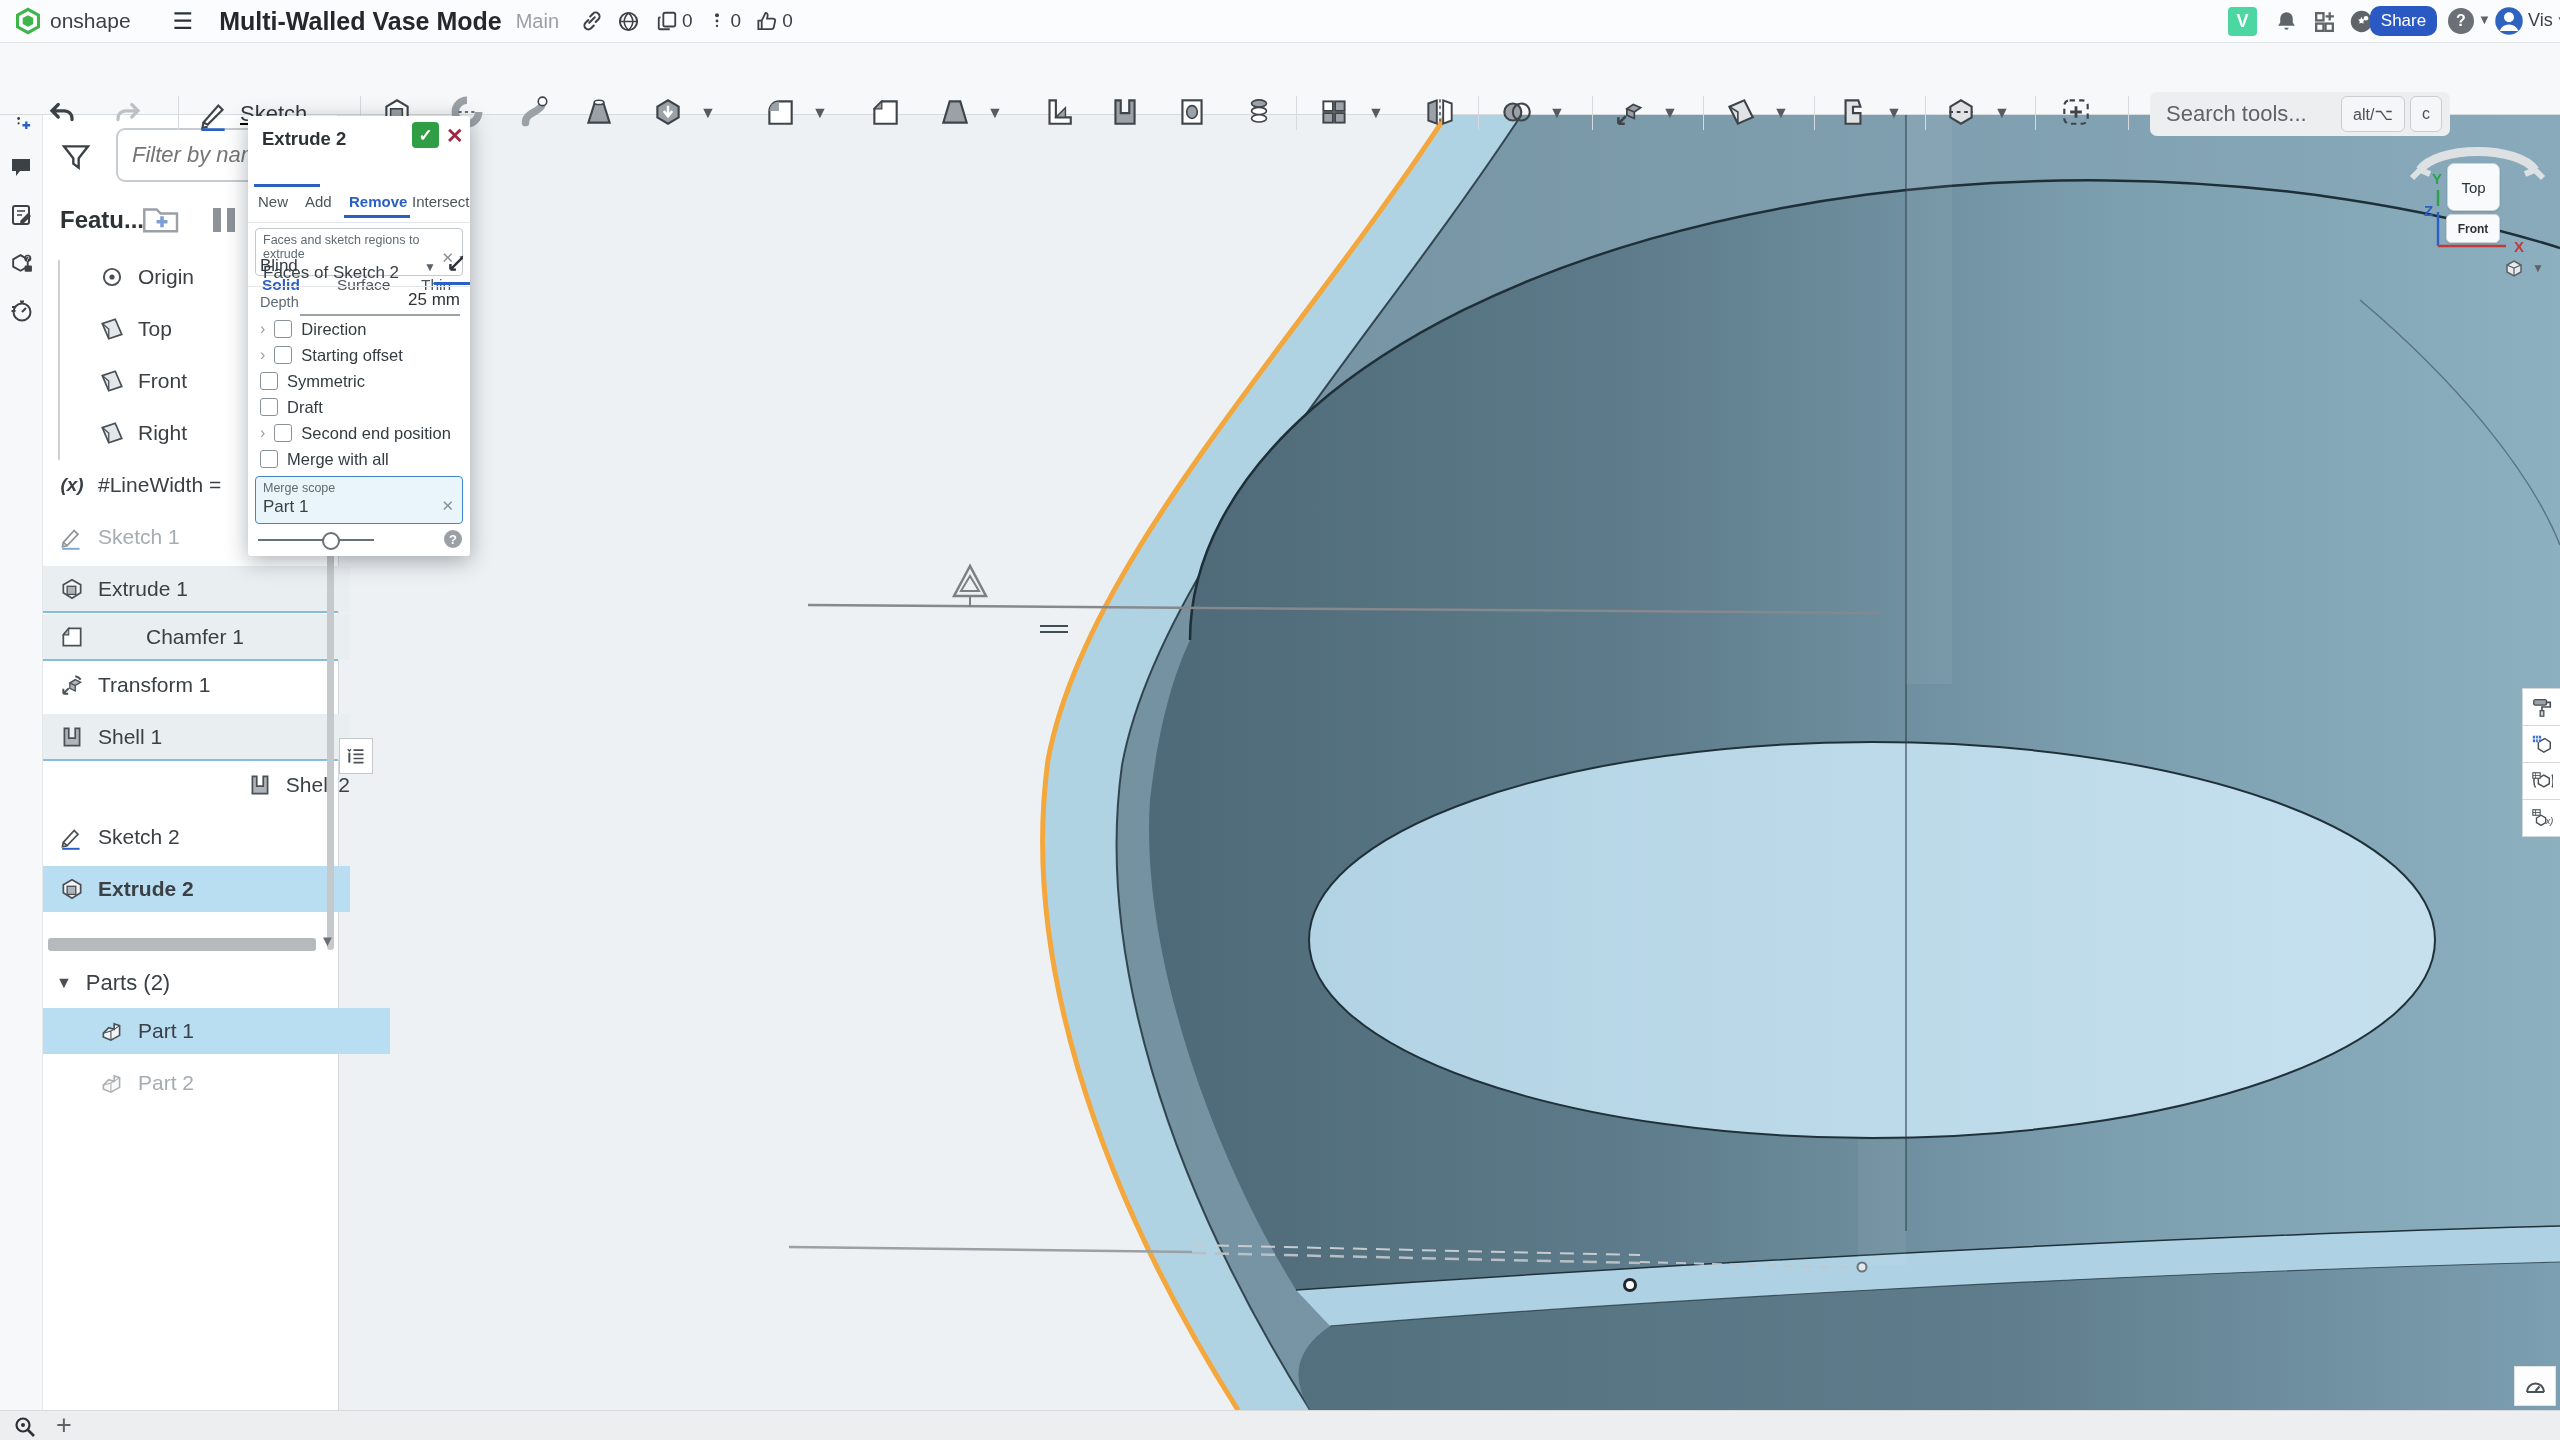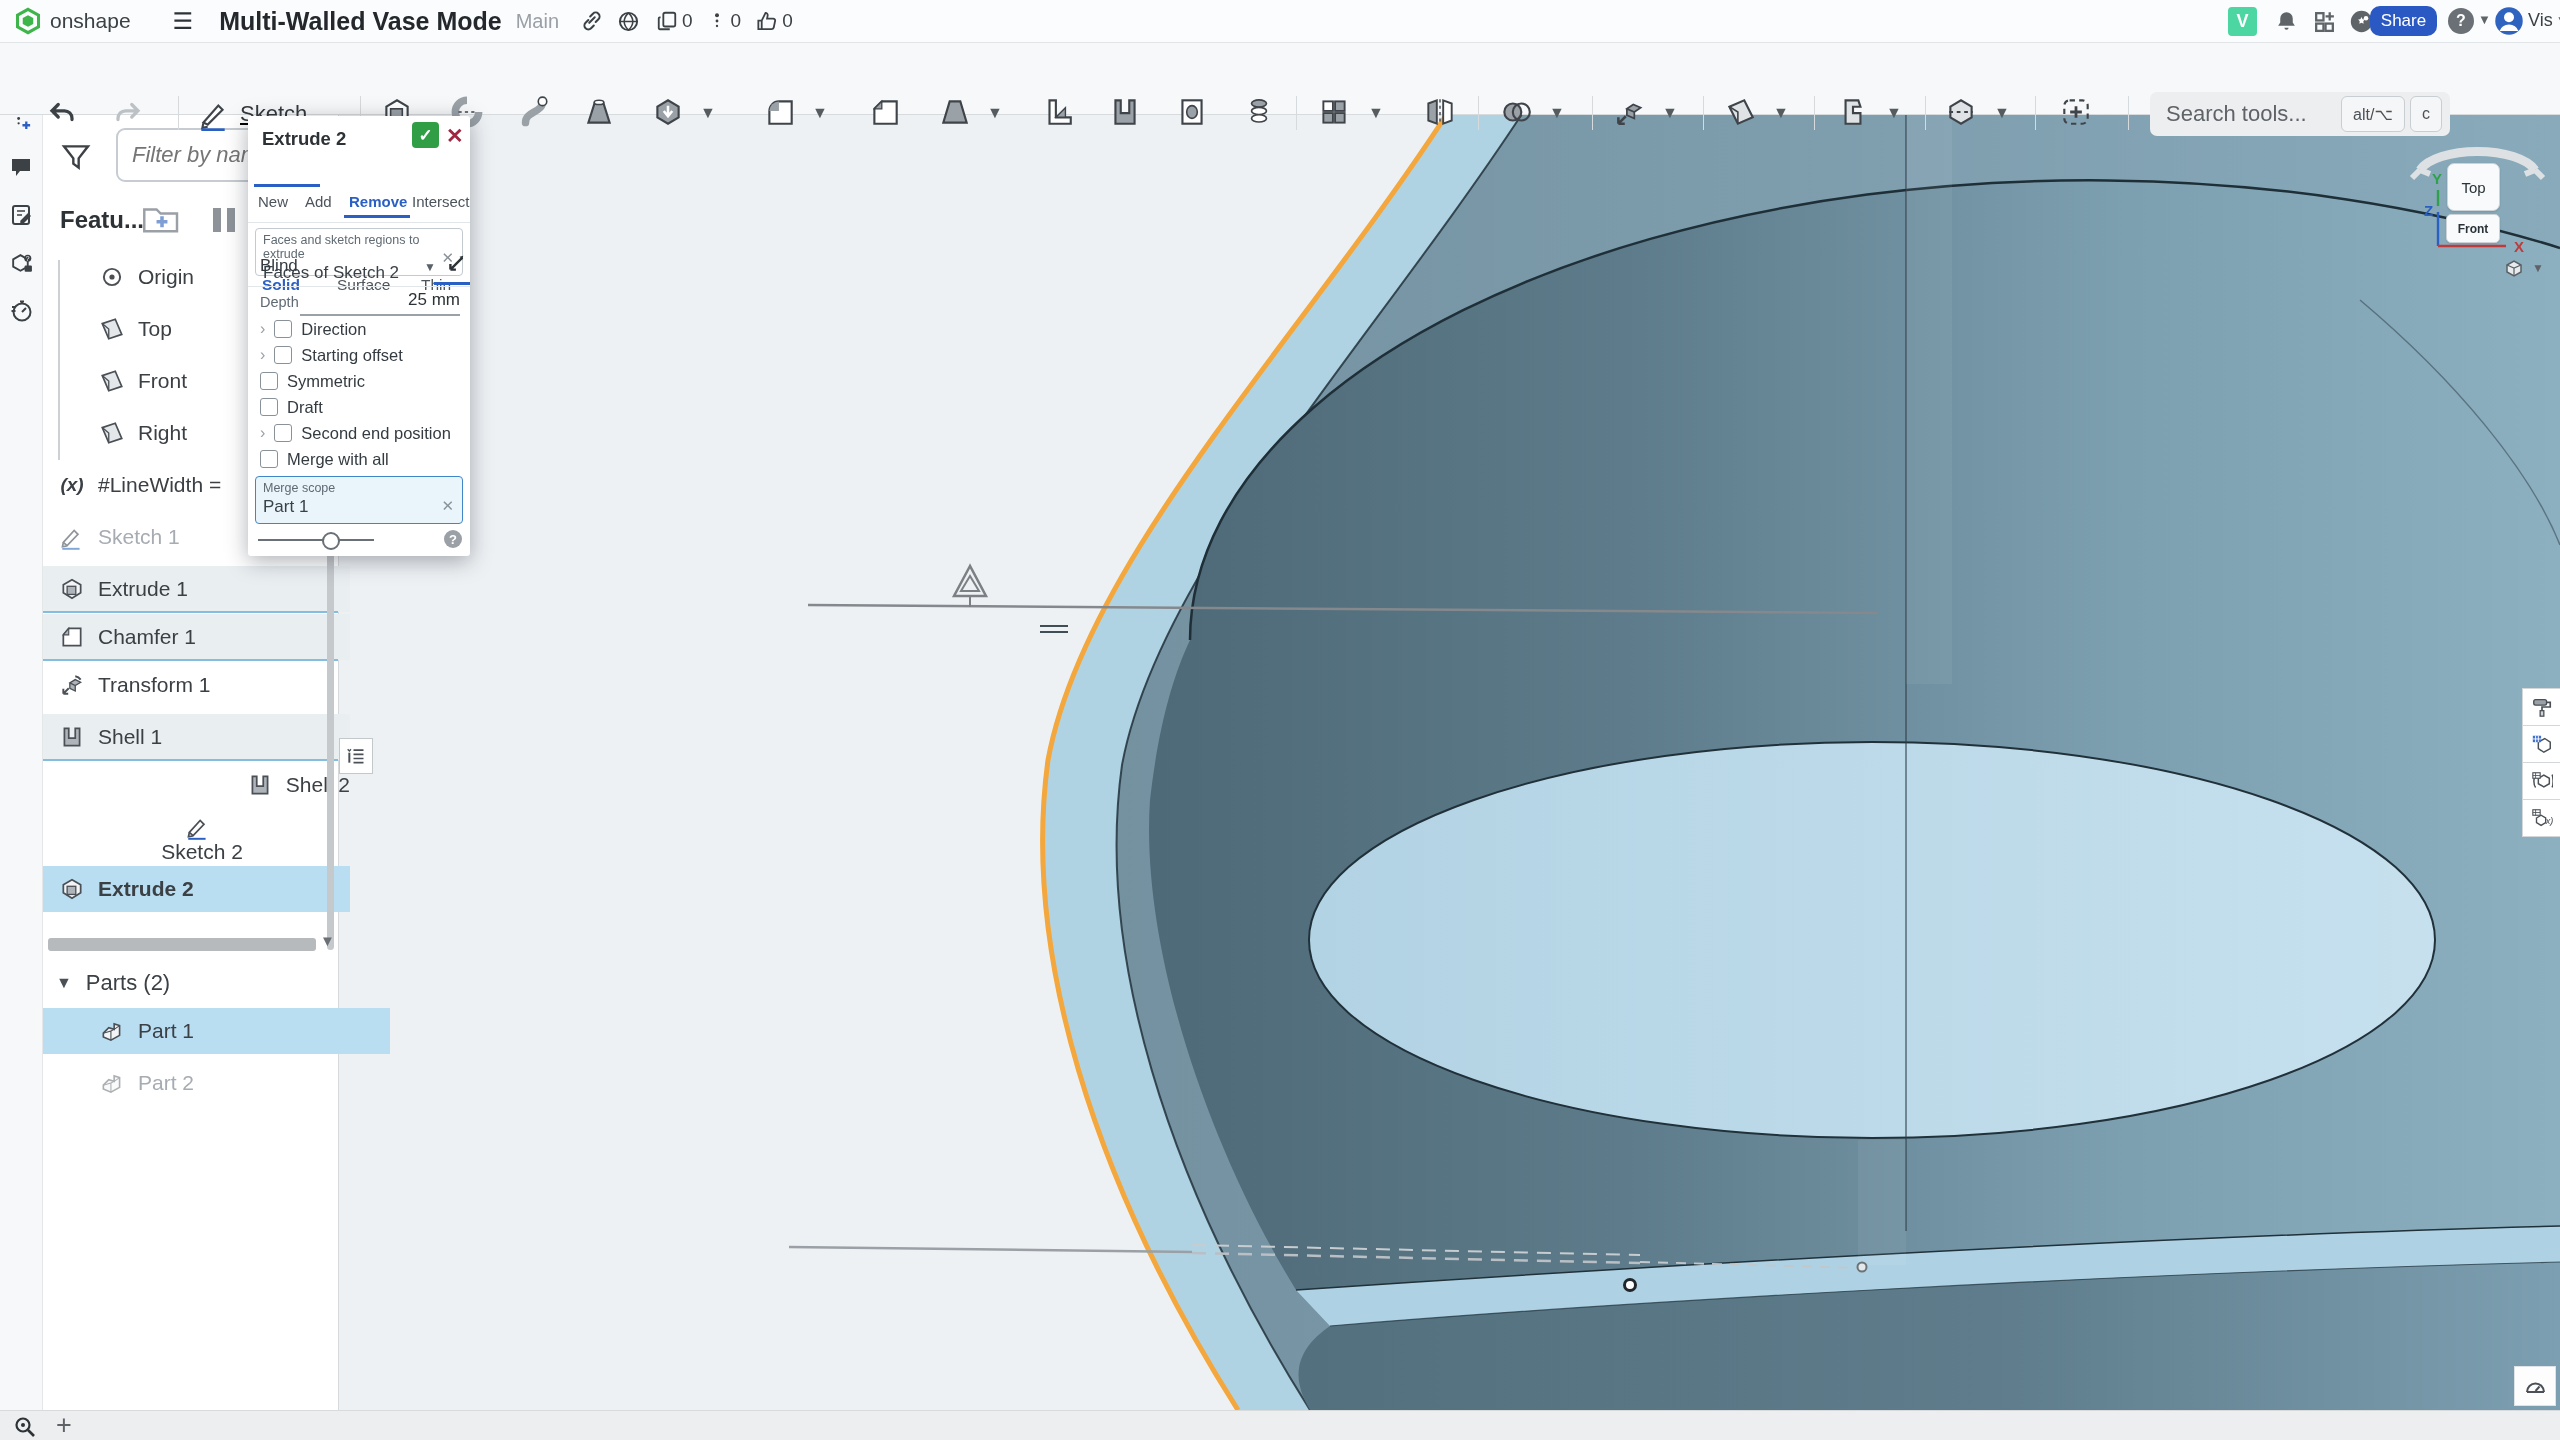--- a/index.html
+++ b/index.html
@@ -428,21 +428,21 @@
     <div class="trow hlrow" style="top:452px;padding-left:12px;">
       <span class="ic">
           <svg width="26" height="26" viewBox="0 0 24 24">
             <path d="M4 8 L12 3.5 L20 8 L20 15.5 L12 20.5 L4 15.5 Z" fill="#f2f4f5" stroke="#4a5056" stroke-width="1.6"></path>
             <rect x="7.5" y="9.5" width="8" height="7.5" fill="#aeb4b9" stroke="#4a5056" stroke-width="1.2"></rect>
           </svg>
         </span>
       <span>Extrude 1</span>
     </div>
     <div class="blueline" style="top:497px;"></div>
-    <div class="trow hlrow" style="top:500px;padding-left:12px;">
+    <div class="trow hlrow" style="top:500px;padding-left:12px;gap:48px;">
       <span class="ic">
           <svg width="26" height="26" viewBox="0 0 24 24">
             <path d="M4 20 V10 L9 4 H20 V20 Z" fill="#fff" stroke="#4a5056" stroke-width="1.6"></path>
             <path d="M4 10 L9 4 L9 10 Z" fill="#aeb4b9" stroke="#4a5056" stroke-width="1"></path>
           </svg>
         </span>
       <span>Chamfer 1</span>
     </div>
     <div class="blueline" style="top:545px;"></div>
     <div class="trow" style="top:548px;padding-left:12px;">
@@ -464,21 +464,21 @@
     </div>
     <div class="blueline" style="top:645px;"></div>
     <div class="trow" style="top:648px;padding-left:12px;justify-content:flex-end;">
       <span class="ic">
           <svg width="26" height="26" viewBox="0 0 24 24">
             <path d="M5 4 v16 h14 V4 h-4 v9 h-6 V4 Z" fill="#aeb4b9" stroke="#4a5056" stroke-width="1.6"></path>
           </svg>
         </span>
       <span>Shell 2</span>
     </div>
-    <div class="trow" style="top:700px;padding-left:12px;flex-direction:column;">
+    <div class="trow" style="top:700px;padding-left:12px;">
       <span class="ic">
           <svg width="26" height="26" viewBox="0 0 24 24">
             <path d="M4 17 L14 6 L17.5 9.5 L7.5 20 Z M4 17 l-.8 4 4-.8" fill="#fff" stroke="#4a5056" stroke-width="1.6"></path>
             <rect x="3" y="22" width="16" height="1.8" fill="#2a5fc4"></rect>
           </svg>
         </span>
       <span>Sketch 2</span>
     </div>
     <div class="trow selrow" style="top:752px;padding-left:12px;font-weight:bold;">
       <span class="ic">

